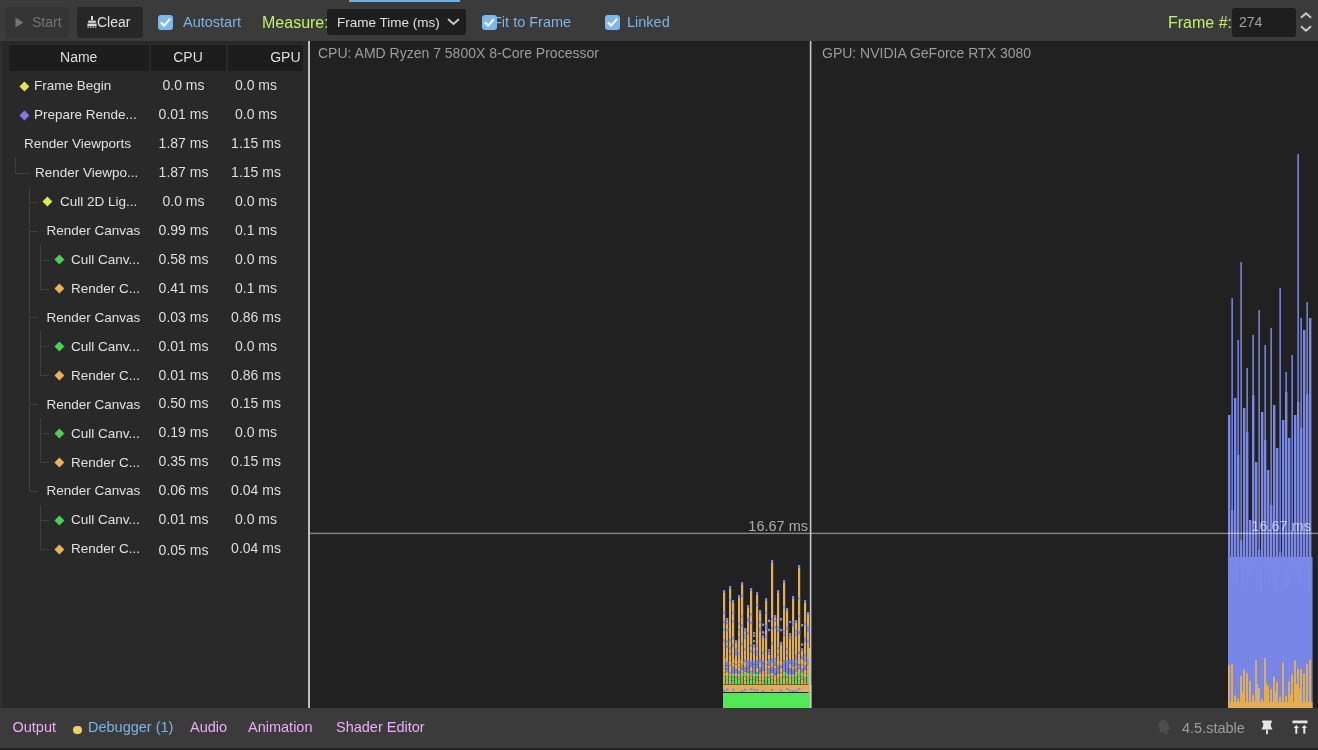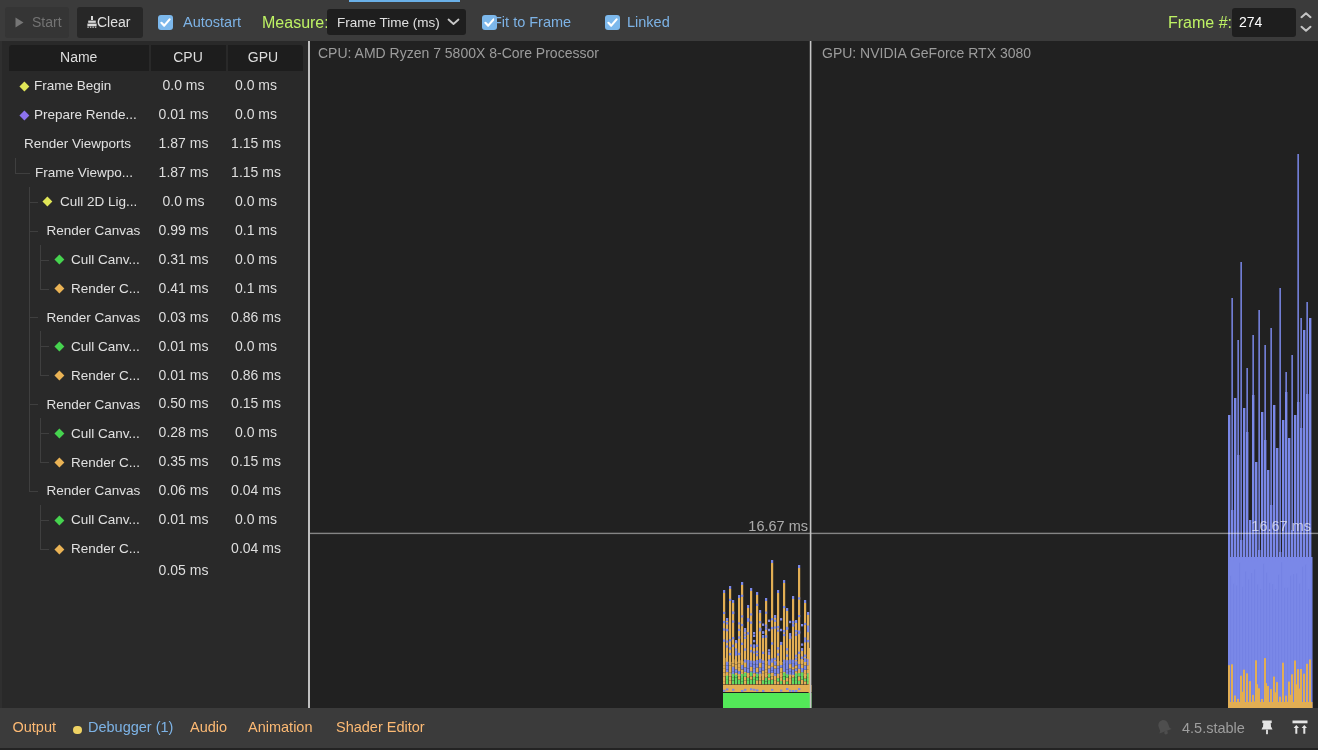--- a/index.html
+++ b/index.html
@@ -3,21 +3,21 @@
 *{margin:0;padding:0;box-sizing:border-box}
 body{width:1318px;height:750px;overflow:hidden;background:#292929;font-family:"Liberation Sans",sans-serif;position:relative}
 .abs{position:absolute}
 .dm{position:absolute;width:6.8px;height:6.8px;transform:rotate(45deg)}
 .tt{position:absolute;font-size:13.5px;color:#e0e0e0;white-space:nowrap;line-height:17px}
 .tv{position:absolute;font-size:14px;color:#dedede;text-align:center;line-height:17px}
 .gl{position:absolute;background:#3f3f3f}
 .cbx{position:absolute;width:15px;height:15px;border-radius:3px;background:#7cb8ec}
 .cbl{position:absolute;font-size:14.5px;color:#7db3e6;line-height:17px;white-space:nowrap}
 .wlbl{position:absolute;font-size:16px;color:#bef264;line-height:17px;white-space:nowrap}
-.btab{position:absolute;font-size:14.5px;color:#fdba74;line-height:17px;white-space:nowrap}
+.btab{position:absolute;font-size:14.5px;color:#f0abfc;line-height:17px;white-space:nowrap}
 </style></head><body>
 
 <div class="abs" style="left:0;top:0;width:1318px;height:41px;background:#3b3b3b"></div>
 <div class="abs" style="left:349px;top:0;width:111px;height:2px;background:#6ab0e8"></div>
 
 <div class="abs" style="left:5px;top:7px;width:64px;height:30.5px;border-radius:3px;background:#353535"></div>
 <svg class="abs" style="left:15px;top:16.5px" width="9" height="11" viewBox="0 0 9 11">
     <path d="M0.5 0.5 L8.5 5.5 L0.5 10.5 Z" fill="#767676"></path>
   </svg>
 <div class="abs" style="left:32px;top:13.5px;font-size:14px;color:#737373;line-height:17px">Start</div>
@@ -53,33 +53,33 @@
   </svg>
 <div class="cbl" style="left:493px;top:14px">Fit to Frame</div>
 <div class="cbx" style="left:605px;top:15px"></div>
 <svg class="abs" style="left:605px;top:15px" width="15" height="15" viewBox="0 0 15 15">
     <path d="M3.4 7.8 L6.2 10.6 L11.6 4.4" stroke="#ffffff" stroke-width="2.2" fill="none" stroke-linecap="round" stroke-linejoin="round"></path>
   </svg>
 <div class="cbl" style="left:627px;top:14px">Linked</div>
 
 <div class="wlbl" style="left:1168px;top:14px">Frame #:</div>
 <div class="abs" style="left:1232px;top:7.5px;width:63.5px;height:29.5px;border-radius:3px;background:#1e1e1e"></div>
-<div class="abs" style="left:1239px;top:13.5px;font-size:14px;color:#ffffff;line-height:17px">274</div>
+<div class="abs" style="left:1239px;top:13.5px;font-size:14px;color:#a3a3a3;line-height:17px">274</div>
 <svg class="abs" style="left:1300px;top:12px" width="12" height="20" viewBox="0 0 12 20">
     <path d="M1.5 5.2 L6 1.2 L10.5 5.2" stroke="#c4c4c4" stroke-width="2" fill="none" stroke-linecap="round" stroke-linejoin="round"></path>
     <path d="M1.5 14.8 L6 18.8 L10.5 14.8" stroke="#c4c4c4" stroke-width="2" fill="none" stroke-linecap="round" stroke-linejoin="round"></path>
   </svg>
 
 <div class="abs" style="left:0;top:41px;width:310px;height:667px;background:#292929"></div>
 <div class="abs" style="left:9px;top:45px;width:139.5px;height:26px;background:#1d1d1d;border-radius:3px 0 0 0"></div>
 <div class="abs" style="left:150.5px;top:45px;width:75px;height:26px;background:#1d1d1d"></div>
 <div class="abs" style="left:227.5px;top:45px;width:75.5px;height:26px;background:#1d1d1d;border-radius:0 3px 0 0"></div>
 <div class="abs" style="left:9px;top:49px;width:139.5px;font-size:14px;color:#dedede;text-align:center;line-height:17px">Name</div>
 <div class="abs" style="left:150.5px;top:49px;width:75px;font-size:14px;color:#dedede;text-align:center;line-height:17px">CPU</div>
-<div class="abs" style="left:225.5px;top:49px;width:75px;font-size:14px;color:#dedede;text-align:center;line-height:17px">GPU</div>
+<div class="abs" style="left:225.5px;top:49px;width:75px;font-size:14px;color:#dedede;text-align:right;line-height:17px">GPU</div>
 <div class="gl" style="left:14.5px;top:157.9px;width:1px;height:14.9px"></div>
 <div class="gl" style="left:14.5px;top:172.8px;width:15.5px;height:1px"></div>
 <div class="gl" style="left:28.5px;top:186.8px;width:1px;height:304.2px"></div>
 <div class="gl" style="left:28.5px;top:201.7px;width:9.0px;height:1px"></div>
 <div class="gl" style="left:28.5px;top:230.7px;width:9.0px;height:1px"></div>
 <div class="gl" style="left:28.5px;top:317.4px;width:9.0px;height:1px"></div>
 <div class="gl" style="left:28.5px;top:404.2px;width:9.0px;height:1px"></div>
 <div class="gl" style="left:28.5px;top:491.0px;width:9.0px;height:1px"></div>
 <div class="gl" style="left:40px;top:244.7px;width:1px;height:43.9px"></div>
 <div class="gl" style="left:40px;top:259.6px;width:9.0px;height:1px"></div>
@@ -97,33 +97,33 @@
 <div class="tt" style="left:34px;top:77.4px">Frame Begin</div>
 <div class="tv" style="left:145px;top:77.2px;width:77px">0.0 ms</div>
 <div class="tv" style="left:217.5px;top:77.2px;width:77px">0.0 ms</div>
 <div class="dm" style="left:20.6px;top:111.5px;background:#8d72ee"></div>
 <div class="tt" style="left:34px;top:106.3px">Prepare Rende...</div>
 <div class="tv" style="left:145px;top:106.1px;width:77px">0.01 ms</div>
 <div class="tv" style="left:217.5px;top:106.1px;width:77px">0.0 ms</div>
 <div class="tt" style="left:24px;top:135.3px">Render Viewports</div>
 <div class="tv" style="left:145px;top:135.1px;width:77px">1.87 ms</div>
 <div class="tv" style="left:217.5px;top:135.1px;width:77px">1.15 ms</div>
-<div class="tt" style="left:35px;top:164.2px">Frame Viewpo...</div>
+<div class="tt" style="left:35px;top:164.2px">Render Viewpo...</div>
 <div class="tv" style="left:145px;top:164.0px;width:77px">1.87 ms</div>
 <div class="tv" style="left:217.5px;top:164.0px;width:77px">1.15 ms</div>
 <div class="dm" style="left:44.4px;top:198.3px;background:#e0e657"></div>
 <div class="tt" style="left:60px;top:193.1px">Cull 2D Lig...</div>
 <div class="tv" style="left:145px;top:192.9px;width:77px">0.0 ms</div>
 <div class="tv" style="left:217.5px;top:192.9px;width:77px">0.0 ms</div>
 <div class="tt" style="left:46.5px;top:222.1px">Render Canvas</div>
 <div class="tv" style="left:145px;top:221.8px;width:77px">0.99 ms</div>
 <div class="tv" style="left:217.5px;top:221.8px;width:77px">0.1 ms</div>
 <div class="dm" style="left:55.8px;top:256.2px;background:#46d34f"></div>
 <div class="tt" style="left:71px;top:251.0px">Cull Canv...</div>
-<div class="tv" style="left:145px;top:250.8px;width:77px">0.31 ms</div>
+<div class="tv" style="left:145px;top:250.8px;width:77px">0.58 ms</div>
 <div class="tv" style="left:217.5px;top:250.8px;width:77px">0.0 ms</div>
 <div class="dm" style="left:55.8px;top:285.1px;background:#eab355"></div>
 <div class="tt" style="left:71px;top:279.9px">Render C...</div>
 <div class="tv" style="left:145px;top:279.7px;width:77px">0.41 ms</div>
 <div class="tv" style="left:217.5px;top:279.7px;width:77px">0.1 ms</div>
 <div class="tt" style="left:46.5px;top:308.8px">Render Canvas</div>
 <div class="tv" style="left:145px;top:308.6px;width:77px">0.03 ms</div>
 <div class="tv" style="left:217.5px;top:308.6px;width:77px">0.86 ms</div>
 <div class="dm" style="left:55.8px;top:343.0px;background:#46d34f"></div>
 <div class="tt" style="left:71px;top:337.8px">Cull Canv...</div>
@@ -131,36 +131,36 @@
 <div class="tv" style="left:217.5px;top:337.6px;width:77px">0.0 ms</div>
 <div class="dm" style="left:55.8px;top:371.9px;background:#eab355"></div>
 <div class="tt" style="left:71px;top:366.7px">Render C...</div>
 <div class="tv" style="left:145px;top:366.5px;width:77px">0.01 ms</div>
 <div class="tv" style="left:217.5px;top:366.5px;width:77px">0.86 ms</div>
 <div class="tt" style="left:46.5px;top:395.6px">Render Canvas</div>
 <div class="tv" style="left:145px;top:395.4px;width:77px">0.50 ms</div>
 <div class="tv" style="left:217.5px;top:395.4px;width:77px">0.15 ms</div>
 <div class="dm" style="left:55.8px;top:429.8px;background:#46d34f"></div>
 <div class="tt" style="left:71px;top:424.6px">Cull Canv...</div>
-<div class="tv" style="left:145px;top:424.4px;width:77px">0.28 ms</div>
+<div class="tv" style="left:145px;top:424.4px;width:77px">0.19 ms</div>
 <div class="tv" style="left:217.5px;top:424.4px;width:77px">0.0 ms</div>
 <div class="dm" style="left:55.8px;top:458.7px;background:#eab355"></div>
 <div class="tt" style="left:71px;top:453.5px">Render C...</div>
 <div class="tv" style="left:145px;top:453.3px;width:77px">0.35 ms</div>
 <div class="tv" style="left:217.5px;top:453.3px;width:77px">0.15 ms</div>
 <div class="tt" style="left:46.5px;top:482.4px">Render Canvas</div>
 <div class="tv" style="left:145px;top:482.2px;width:77px">0.06 ms</div>
 <div class="tv" style="left:217.5px;top:482.2px;width:77px">0.04 ms</div>
 <div class="dm" style="left:55.8px;top:516.6px;background:#46d34f"></div>
 <div class="tt" style="left:71px;top:511.4px">Cull Canv...</div>
 <div class="tv" style="left:145px;top:511.2px;width:77px">0.01 ms</div>
 <div class="tv" style="left:217.5px;top:511.2px;width:77px">0.0 ms</div>
 <div class="dm" style="left:55.8px;top:545.5px;background:#eab355"></div>
 <div class="tt" style="left:71px;top:540.3px">Render C...</div>
-<div class="tv" style="left:145px;top:562px;width:77px">0.05 ms</div>
+<div class="tv" style="left:145px;top:542px;width:77px">0.05 ms</div>
 <div class="tv" style="left:217.5px;top:540.1px;width:77px">0.04 ms</div>
 <div class="abs" style="left:0;top:41px;width:2px;height:667px;background:#2f2f2f"></div>
 <div class="abs" style="left:1316px;top:41px;width:2px;height:667px;background:#2f2f2f"></div>
 
 <div class="abs" style="left:308px;top:41px;width:2px;height:667px;background:#bfbfbf"></div>
 
 <svg class="abs" style="left:310px;top:41px" width="1008" height="667" viewBox="0 0 1008 667" font-family="Liberation Sans, sans-serif">
     <rect x="0.0" y="0.0" width="1008.0" height="667.0" fill="#212121"></rect>
     <rect x="413.0" y="652.0" width="88.5" height="15.0" fill="#53e858"></rect>
     <rect x="413.0" y="644.0" width="88.5" height="7.0" fill="#e2ae54"></rect>

